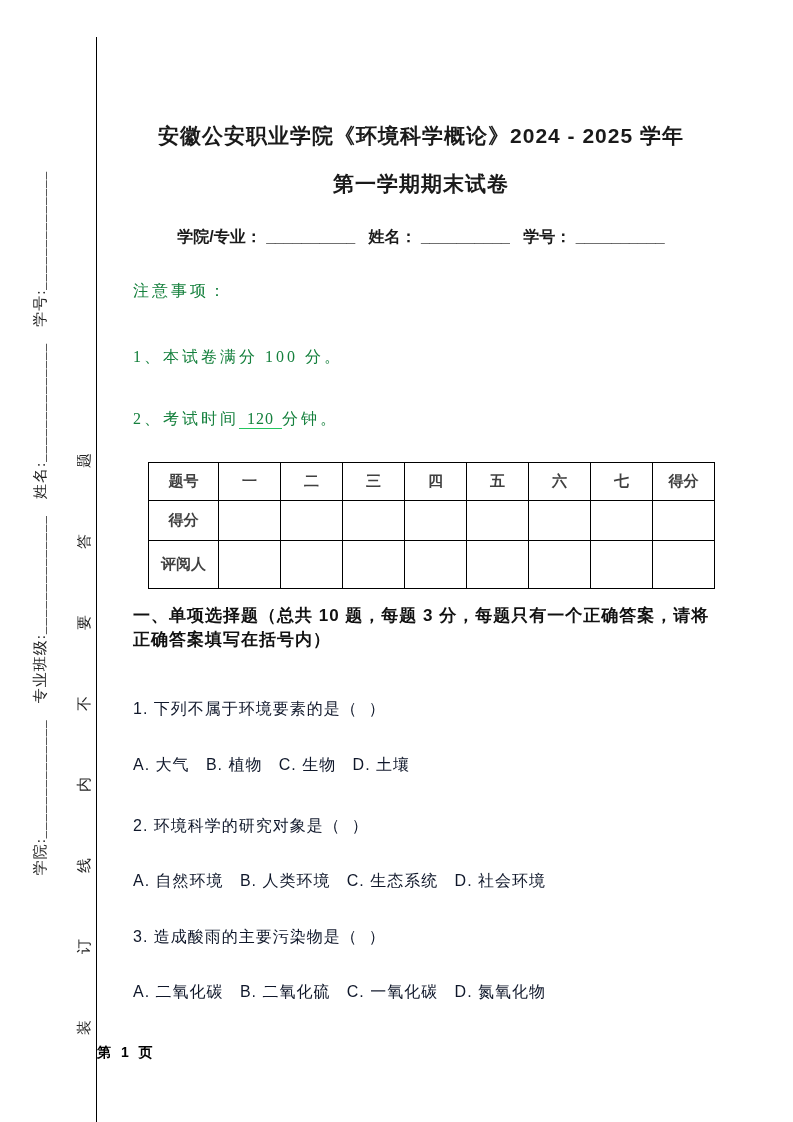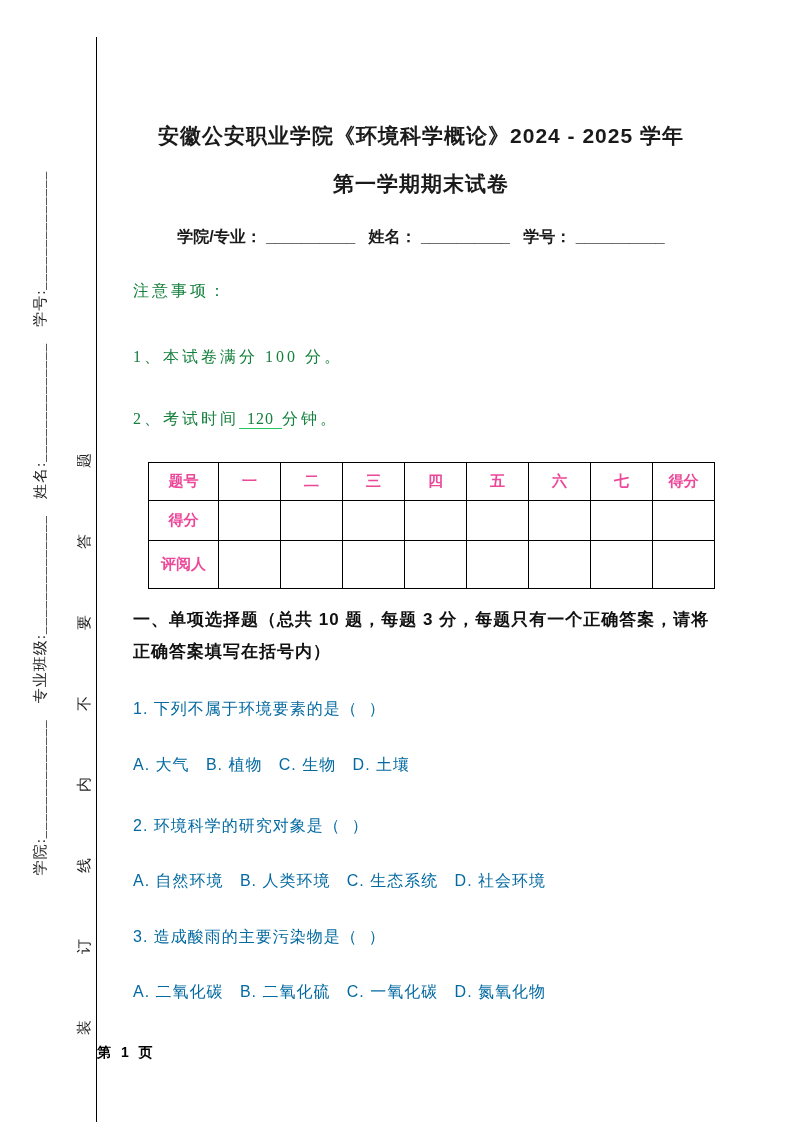--- a/index.html
+++ b/index.html
@@ -102,46 +102,46 @@
     width: 567px;
     border-collapse: collapse;
     table-layout: fixed;
   }
   table.score-table th, table.score-table td {
     border: 1px solid #000;
     text-align: center;
     vertical-align: middle;
     font-size: 15px;
     font-weight: bold;
-    color: #ec4899;
+    color: #404040;
   }
   table.score-table tr:nth-child(1) { height: 38px; }
   table.score-table tr:nth-child(2) { height: 40px; }
   table.score-table tr:nth-child(3) { height: 48px; }
 
   .section-title {
     position: absolute;
     left: 36px;
     top: 604px;
     width: 582px;
     font-size: 17px;
     font-weight: bold;
-    line-height: 32px;
+    line-height: 24px;
     letter-spacing: 1px;
     color: #111;
   }
 
   .question, .options {
     position: absolute;
     left: 36px;
     width: 600px;
     font-size: 16px;
     font-weight: 500;
     letter-spacing: 1px;
-    color: #0369a1;
+    color: #0f172a;
     white-space: pre;
   }
   .q1 { top: 699px; }
   .o1 { top: 755px; }
   .q2 { top: 816px; }
   .o2 { top: 871px; }
   .q3 { top: 927px; }
   .o3 { top: 982px; }
 
   .page-footer {

